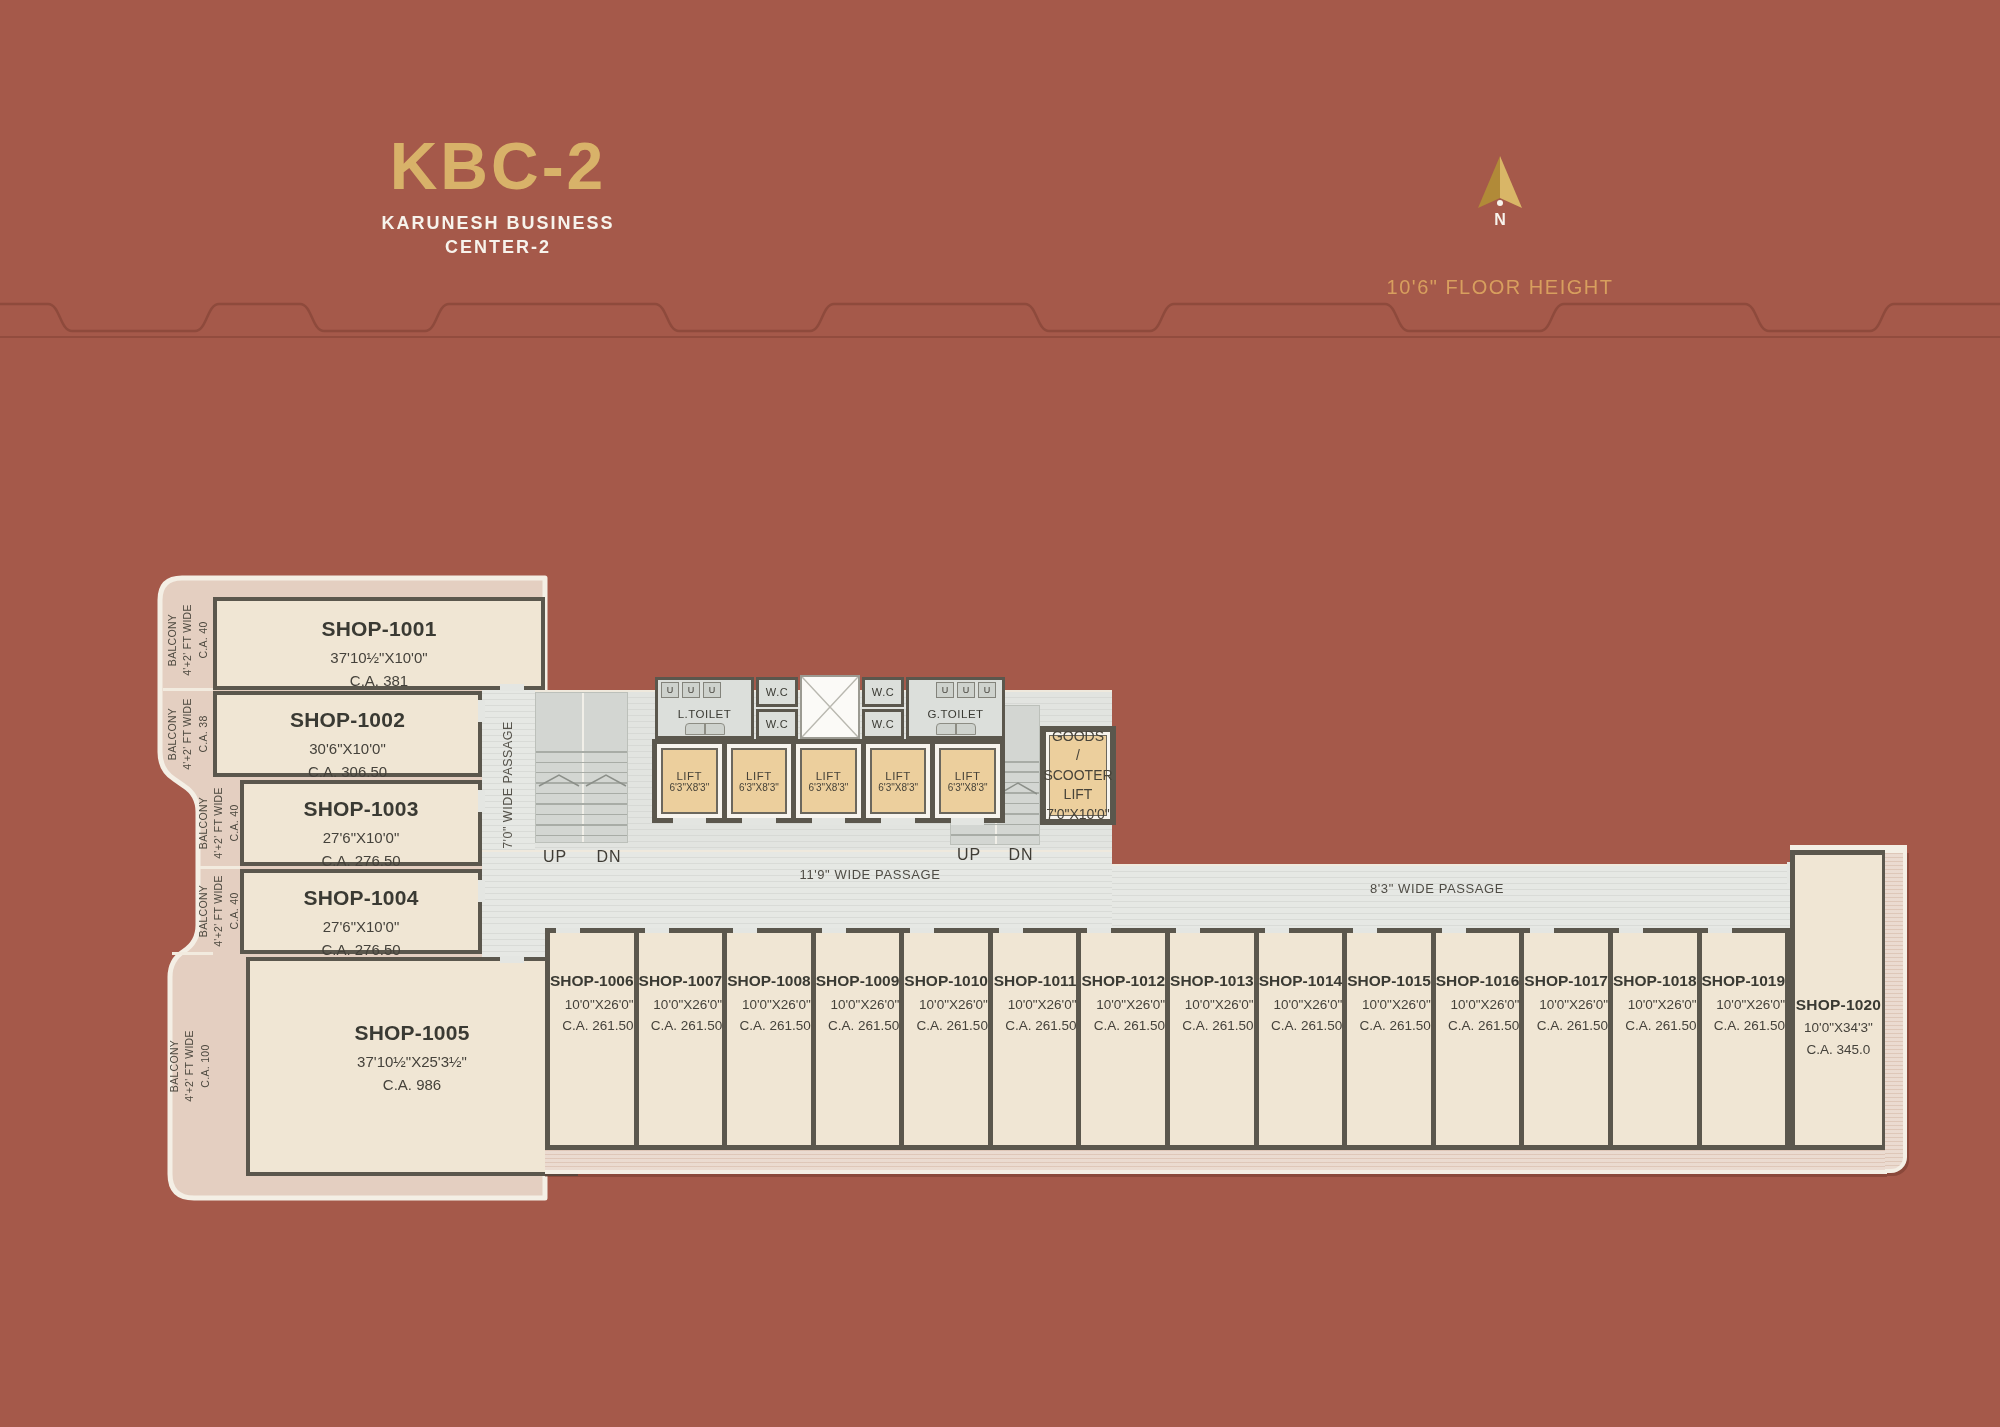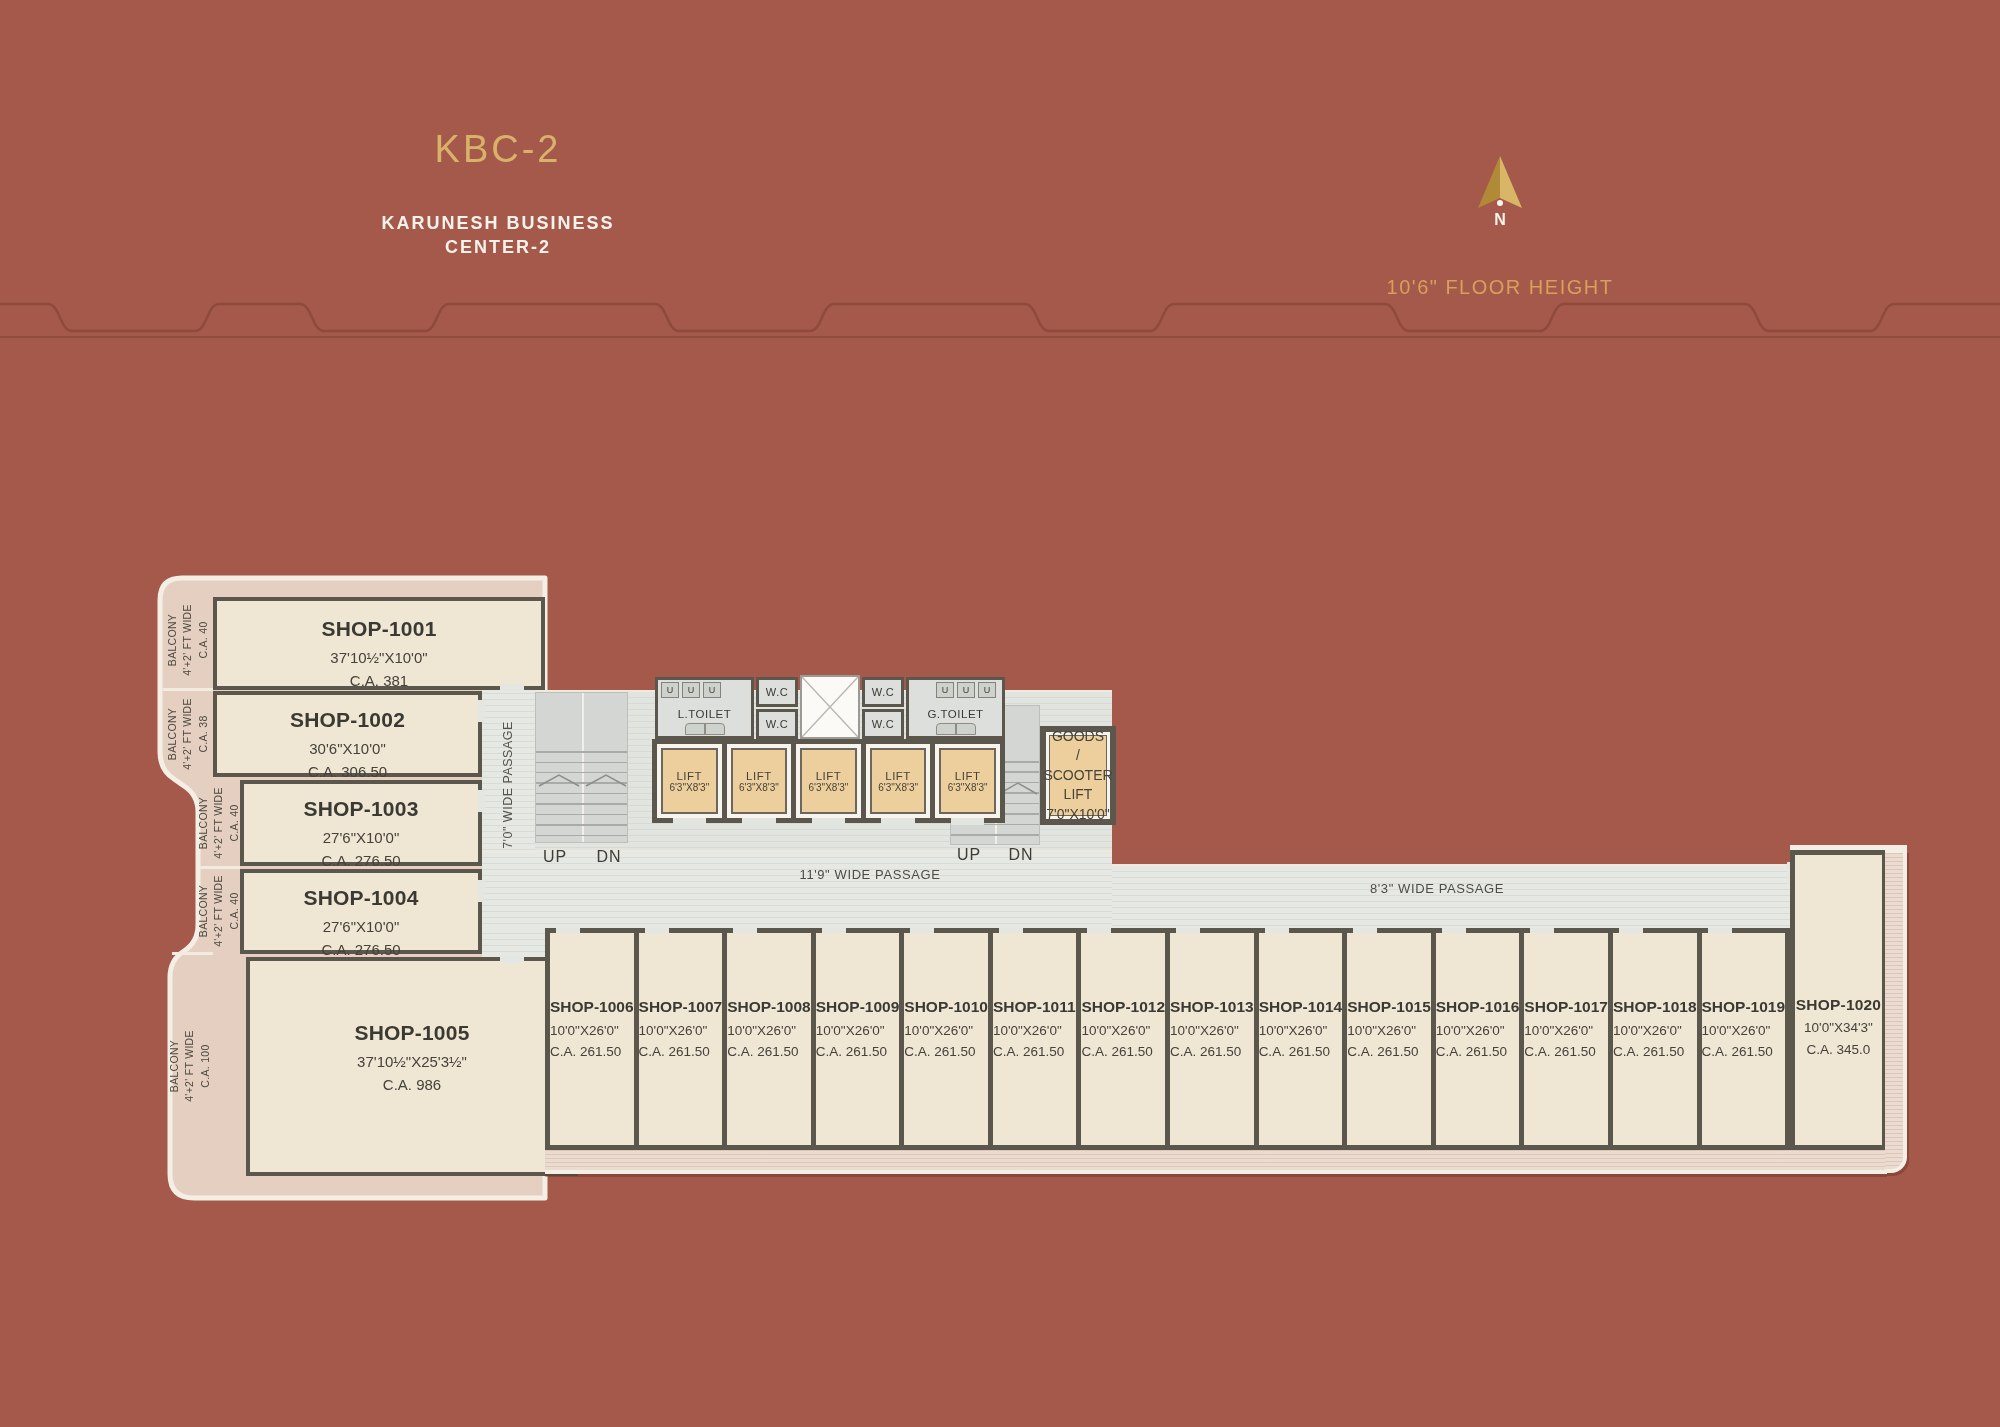--- a/index.html
+++ b/index.html
@@ -1,21 +1,21 @@
 <!DOCTYPE html>
 <html><head>
 <meta charset="utf-8">
 <style>
   html,body{margin:0;padding:0;background:#8a4639;}
   .stage{position:relative;width:2000px;height:1427px;background:#a5594a;overflow:hidden;
          font-family:"Liberation Sans","DejaVu Sans",sans-serif;}
   .abs{position:absolute;}
   
   .brand-kbc{left:248px;top:128px;width:500px;text-align:center;
-    font-size:38px;font-weight:400;letter-spacing:3px;color:#d8b269;}
+    font-size:66px;font-weight:700;letter-spacing:3px;color:#d8b269;}
   .brand-sub{left:248px;top:212px;width:500px;text-align:center;color:#f7f3ec;
     font-size:18px;font-weight:700;letter-spacing:2px;line-height:1.32;}
   .floor-title{left:1290px;top:226px;width:420px;text-align:center;color:#f7f3ec;font-size:39px;letter-spacing:1px;}
   .floor-title b{font-weight:700;}
   .floor-title span.lt{font-weight:400;opacity:.96;}
   .floor-height{left:1290px;top:276px;width:420px;text-align:center;color:#d89f5e;
     font-size:20px;letter-spacing:1.5px;font-weight:400;}
   .north{left:1470px;top:150px;width:60px;height:80px;}
   
   .decor{left:0;top:0;}
@@ -55,21 +55,21 @@
       display:flex;flex-direction:column;align-items:center;justify-content:center;color:#474339;}
   .liftcell .pad .l1{font-size:11.5px;letter-spacing:.5px;}
   .liftcell .pad .l2{font-size:10px;}
   .liftcell::after{content:"";position:absolute;left:24%;right:24%;bottom:-7px;height:7px;background:#e3e5e1;}
   .goods{border:6px solid #5b574d;background:#f7f4ee;box-sizing:border-box;padding:3px;}
   .goods .pad{width:100%;height:100%;background:#eccf9d;border:1.5px solid #6b675d;box-sizing:border-box;
       display:flex;flex-direction:column;align-items:center;justify-content:center;color:#474339;
       font-size:14px;line-height:1.4;text-align:center;}
   
   .bshops{display:flex;border-top:5px solid #5b574d;border-bottom:5px solid #5b574d;background:#f0e6d4;box-sizing:border-box;}
-  .bcell{position:relative;flex:1;border-right:5px solid #5b574d;box-sizing:border-box;text-align:left;padding-top:62px;color:#3a3a33;}
+  .bcell{position:relative;flex:1;border-right:5px solid #5b574d;box-sizing:border-box;text-align:right;padding-top:36px;color:#3a3a33;}
   .bcell:first-child{border-left:5px solid #5b574d;}
   .bcell::before{content:"";position:absolute;top:-5px;left:6px;width:24px;height:5px;background:#e4e6e2;}
   .bcell .nm{font-weight:700;font-size:15.5px;display:block;line-height:1.6;}
   .bcell .dm,.bcell .ca{font-size:13.5px;display:block;color:#45423b;line-height:1.6;}
   .door{position:absolute;background:#e4e6e2;}
 </style>
 </head>
 <body>
 
 <div class="stage">

